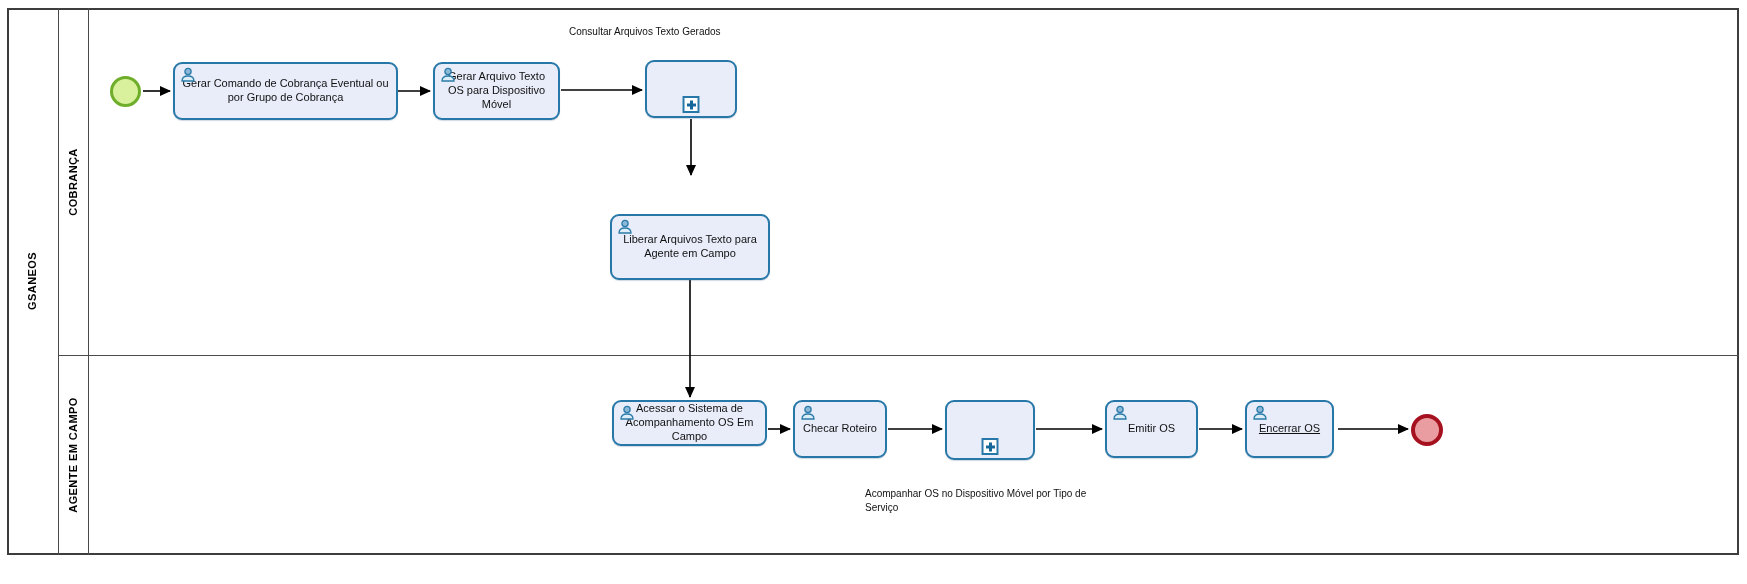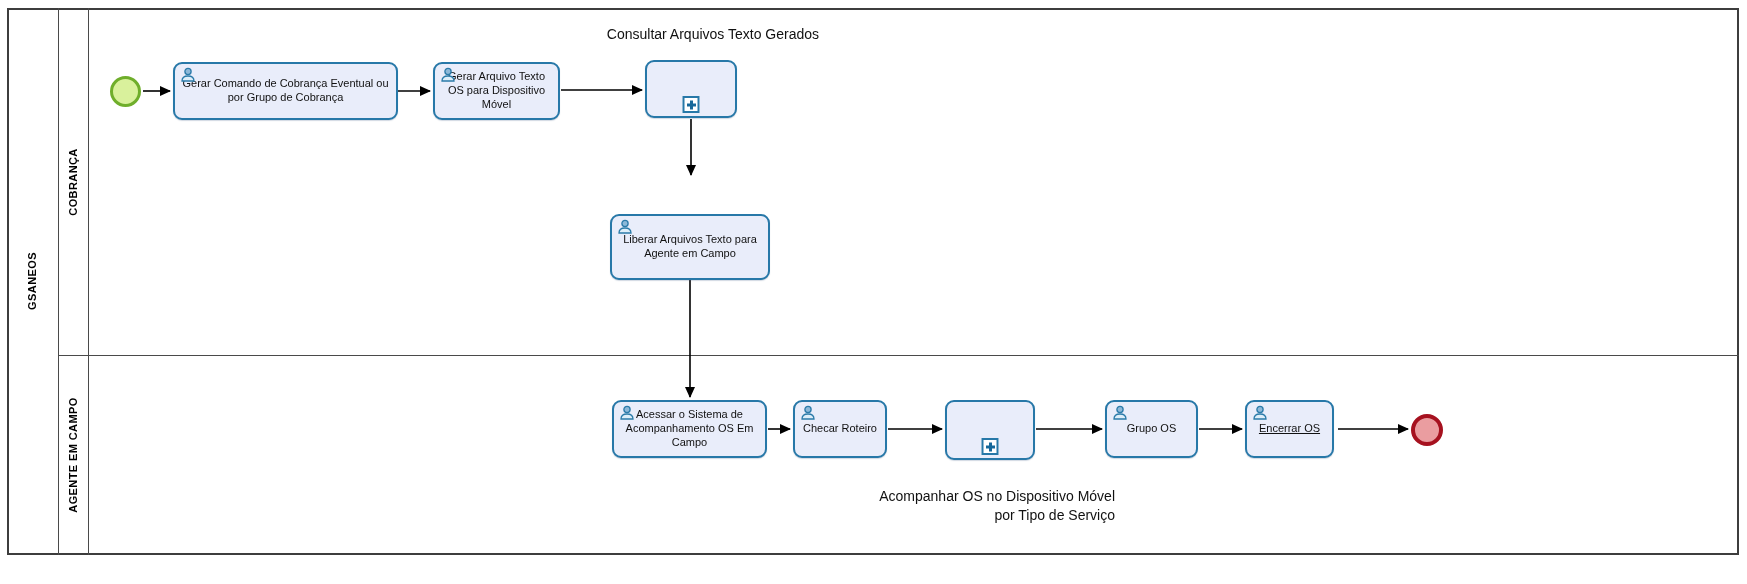--- a/index.html
+++ b/index.html
@@ -52,30 +52,30 @@
     width: 17px; height: 17px;
     border: 2px solid #2778a8; background: #ffffff;
     display: flex; align-items: center; justify-content: center;
   }
   
   .event { position: absolute; border-radius: 50%; }
   .event.start { left: 110px; top: 76px; width: 31px; height: 31px; border: 3px solid #6fae2b; background: #d9f19c; }
   .event.end   { left: 1411px; top: 414px; width: 32px; height: 32px; border: 4px solid #a6111f; background: #ea9da0; }
 
   
-  .anno { position: absolute; font-size: 14px; color: #111; text-align: right; line-height: 1.35; }
+  .anno { position: absolute; font-size: 10px; color: #111; text-align: left; line-height: 1.35; }
   .anno.consultar  { left: 569px; top: 25px;  width: 250px; }
   .anno.acompanhar { left: 865px; top: 466px; width: 250px; margin-top: 21px; }
 
   
   #t-gerar-comando { left: 173px;  top: 62px;  width: 225px; height: 58px; }
   #t-gerar-arquivo { left: 433px;  top: 62px;  width: 127px; height: 58px; }
   #s-consultar     { left: 645px;  top: 60px;  width: 92px;  height: 58px; }
   #t-liberar       { left: 610px;  top: 178px; width: 160px; height: 66px; margin-top: 36px; }
-  #t-acessar       { left: 612px;  top: 400px; width: 155px; height: 58px; }
+  #t-acessar       { left: 612px;  top: 400px; width: 155px; height: 46px; }
   #t-checar        { left: 793px;  top: 400px; width: 94px;  height: 58px; }
   #s-acompanhar    { left: 945px;  top: 400px; width: 90px;  height: 60px; }
   #t-emitir        { left: 1105px; top: 400px; width: 93px;  height: 58px; }
   #t-encerrar      { left: 1245px; top: 400px; width: 89px;  height: 58px; text-decoration: underline; }
 </style>
 </head>
 <body>
 
 <div class="canvas">
 
@@ -178,21 +178,21 @@
   </div>
   <div class="anno acompanhar">Acompanhar OS no Dispositivo Móvel por Tipo de Serviço</div>
 
   <div class="task" id="t-emitir">
     <span class="user-icon">
       <svg viewBox="0 0 16 15" width="16" height="15">
         <path d="M2 14 C2 10.5 4.2 9 8 9 C11.8 9 14 10.5 14 14 Z" fill="#ddeef9" stroke="#2b7ba9" stroke-width="1.3"></path>
         <circle cx="8" cy="4.5" r="3.1" fill="#8cb8d8" stroke="#2b7ba9" stroke-width="1.3"></circle>
       </svg>
     </span>
-    <span class="task-label">Grupo OS</span>
+    <span class="task-label">Emitir OS</span>
   </div>
 
   <div class="task" id="t-encerrar">
     <span class="user-icon">
       <svg viewBox="0 0 16 15" width="16" height="15">
         <path d="M2 14 C2 10.5 4.2 9 8 9 C11.8 9 14 10.5 14 14 Z" fill="#ddeef9" stroke="#2b7ba9" stroke-width="1.3"></path>
         <circle cx="8" cy="4.5" r="3.1" fill="#8cb8d8" stroke="#2b7ba9" stroke-width="1.3"></circle>
       </svg>
     </span>
     <span class="task-label">Encerrar OS</span>

